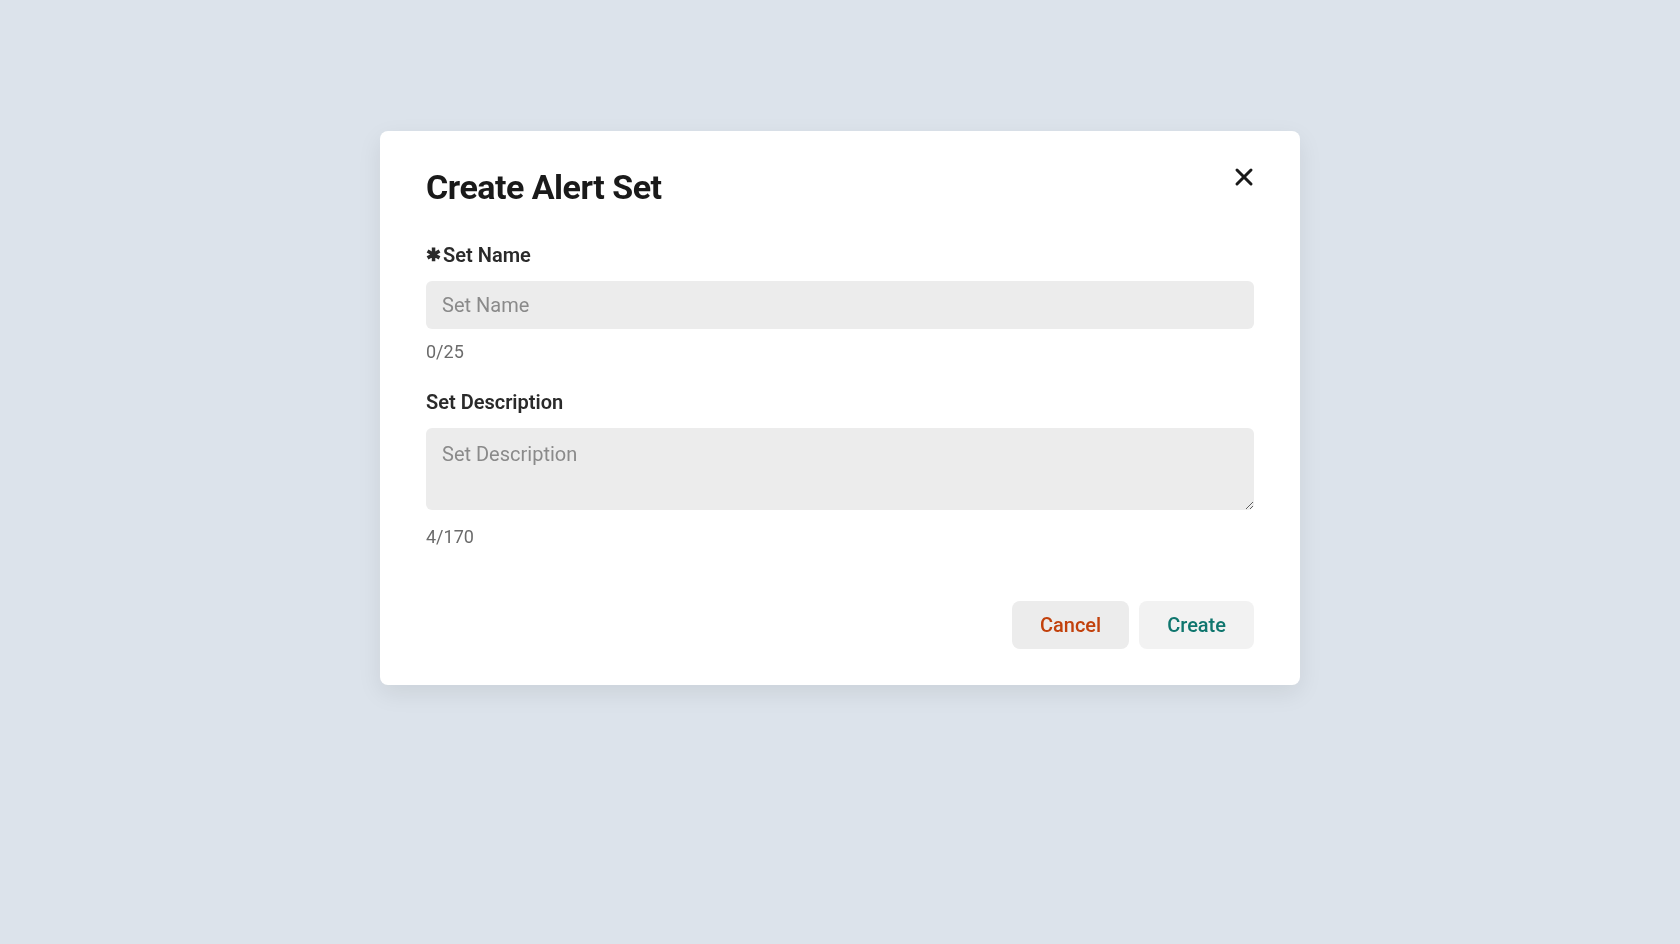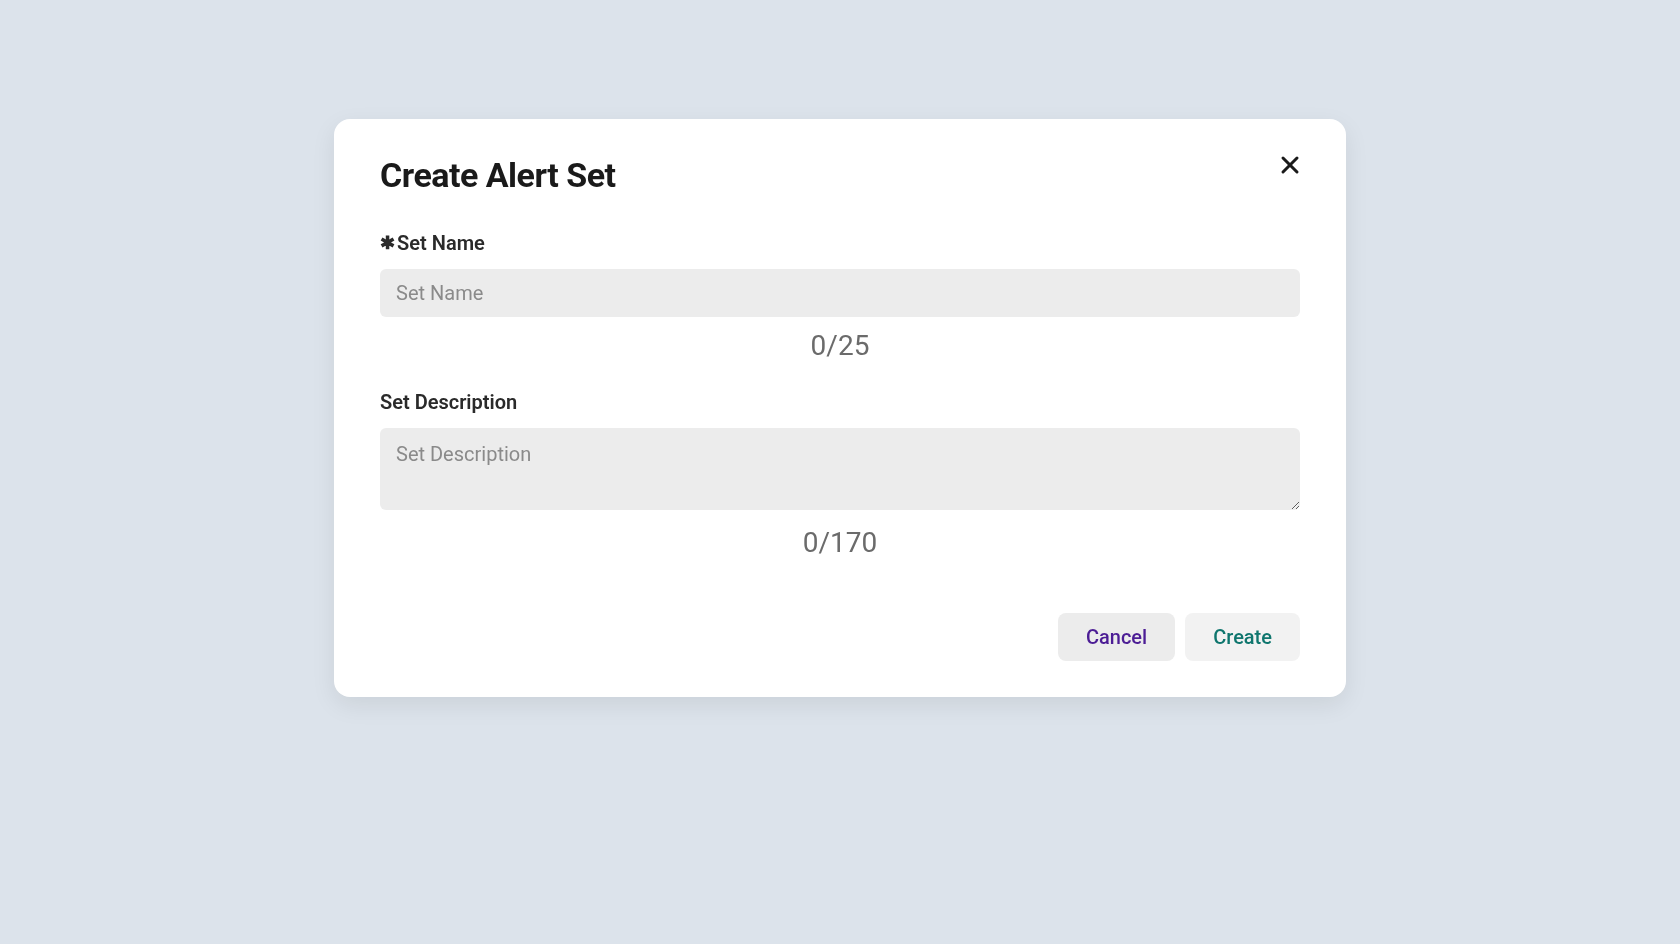--- a/index.html
+++ b/index.html
@@ -11,22 +11,22 @@
       font-family: -apple-system, BlinkMacSystemFont, 'Segoe UI', Roboto, Helvetica, Arial, sans-serif;
       background-color: #dce3eb;
       width: 1680px;
       height: 944px;
       display: flex;
       align-items: center;
       justify-content: center;
     }
     .modal {
       background-color: #ffffff;
-      border-radius: 16px;
-      width: 1012px;
+      border-radius: 8px;
+      width: 920px;
       padding: 36px 46px 36px 46px;
       box-shadow: 0 8px 24px rgba(0, 0, 0, 0.08);
       position: relative;
       margin-top: -128px;
     }
     .modal-header {
       display: flex;
       justify-content: space-between;
       align-items: flex-start;
       margin-bottom: 36px;
@@ -95,43 +95,43 @@
       color: #333;
       outline: none;
       resize: both;
       min-height: 82px;
       height: 82px;
     }
     .textarea-input::placeholder {
       color: #8a8a8a;
     }
     .char-counter {
-      text-align: center;
-      font-size: 28px;
+      text-align: left;
+      font-size: 18px;
       color: #6b6b6b;
       margin-top: 12px;
     }
     .button-row {
       display: flex;
       justify-content: flex-end;
       gap: 10px;
       margin-top: 54px;
     }
     .btn {
       border: none;
       border-radius: 8px;
       padding: 12px 28px;
       font-size: 20px;
       font-weight: 500;
       font-family: inherit;
       cursor: pointer;
     }
     .btn-cancel {
       background-color: #ececec;
-      color: #4c1d95;
+      color: #c2410c;
     }
     .btn-create {
       background-color: #f2f2f2;
       color: #0f766e;
       cursor: default;
     }
   </style>
 </head>
 <body>
 
@@ -153,20 +153,20 @@
     </div>
     <input type="text" class="text-input" placeholder="Set Name" style="">
     <div class="char-counter">0/25</div>
   </div>
 
   <div class="form-group">
     <div class="form-label">
       <span>Set Description</span>
     </div>
     <textarea class="textarea-input" placeholder="Set Description" style=""></textarea>
-    <div class="char-counter">0/170</div>
+    <div class="char-counter">4/170</div>
   </div>
 
   <div class="button-row">
     <button class="btn btn-cancel">Cancel</button>
     <button class="btn btn-create" disabled="">Create</button>
   </div>
 </div>
 
 </body></html>

